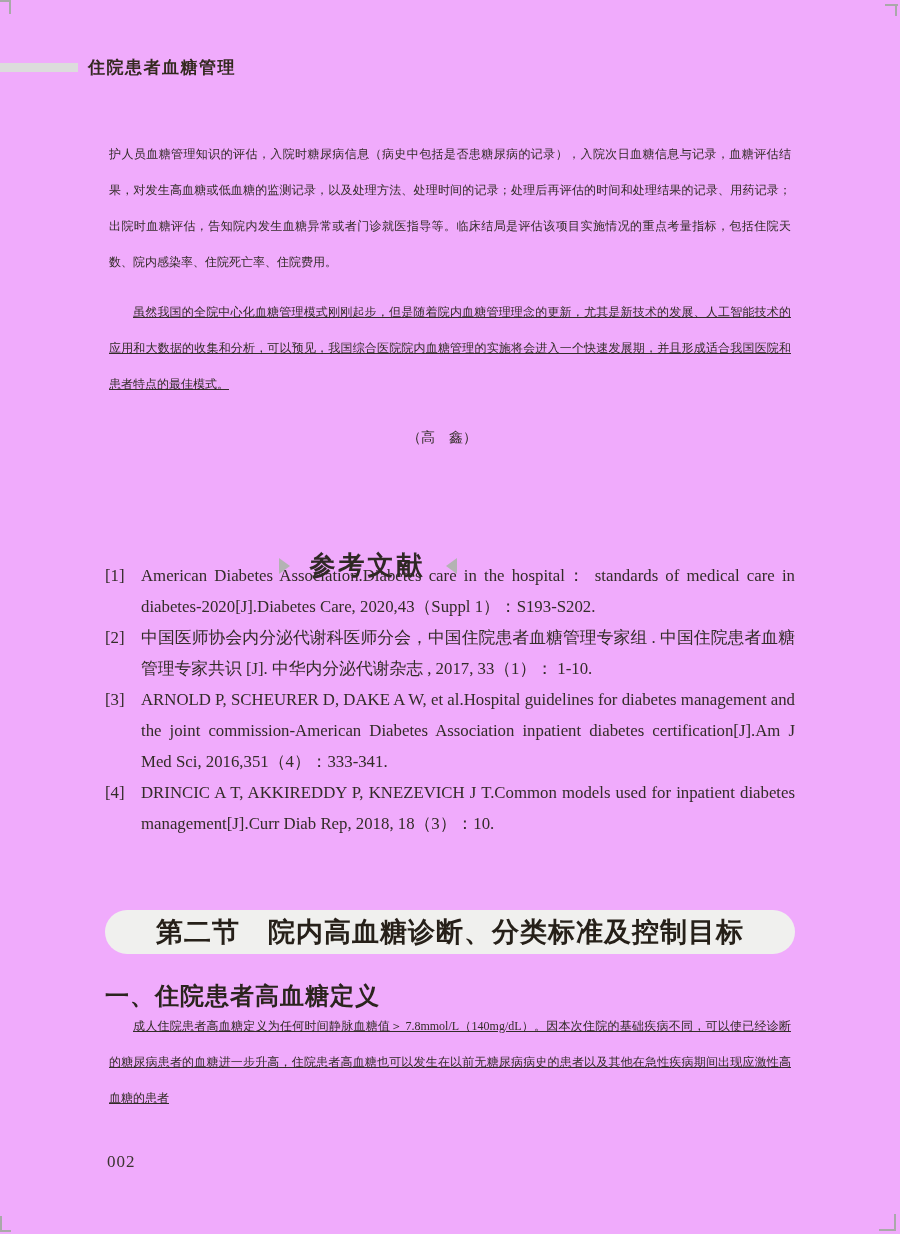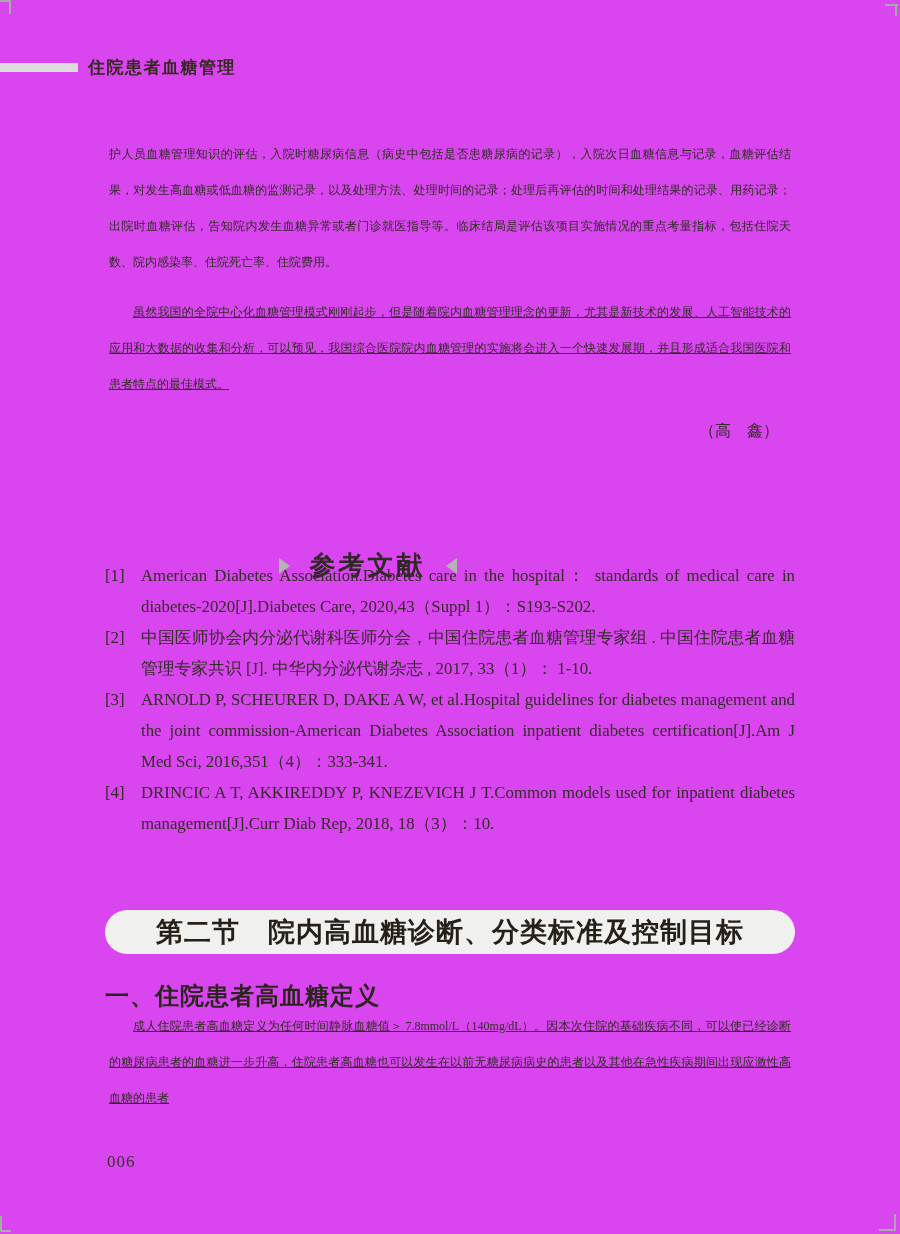--- a/index.html
+++ b/index.html
@@ -4,21 +4,21 @@
 <style>
   html, body {
     margin: 0;
     padding: 0;
     background: #ffffff;
   }
   .page {
     position: relative;
     width: 900px;
     height: 1234px;
-    background: #d946ef;
+    background: #f0abfc;
     font-family: "Liberation Serif", "DejaVu Serif", serif;
     color: #332c28;
     overflow: hidden;
   }
   
   .crop-seg { position: absolute; background: #a9a9a9; }
   
   .header-bar {
     position: absolute;
     left: 0; top: 63px;
@@ -43,24 +43,24 @@
   .body-par {
     font-size: 12px;
     line-height: 36px;
     text-align: justify;
     text-justify: inter-ideograph;
     margin: 4px;
   }
   .par-gap { margin-top: 14px; }
   .indent { text-indent: 2em; text-decoration: underline; }
   .author-line {
-    margin-top: 14px;
-    font-size: 16px;
+    margin-top: 21px;
+    font-size: 14px;
     line-height: 30px;
-    text-align: right;
+    text-align: center;
     padding-right: 16px;
   }
   
   .ref-heading-row {
     position: absolute;
     left: 0; top: 516px;
     width: 735px;
     text-align: center;
     white-space: nowrap;
     margin-top: 32px;
@@ -202,15 +202,15 @@
   <div class="section-pill">
     <div class="section-pill-text">第二节　院内高血糖诊断、分类标准及控制目标</div>
   </div>
 
   <div class="subsection-heading">一、住院患者高血糖定义</div>
 
   <div class="content-bottom">
     <p class="body-par indent">成人住院患者高血糖定义为任何时间静脉血糖值＞ 7.8mmol/L（140mg/dL）。因本次住院的基础疾病不同，可以使已经诊断的糖尿病患者的血糖进一步升高，住院患者高血糖也可以发生在以前无糖尿病病史的患者以及其他在急性疾病期间出现应激性高血糖的患者</p>
   </div>
 
-  <div class="page-number">006</div>
+  <div class="page-number">002</div>
 
 </div>
 
 </body></html>

